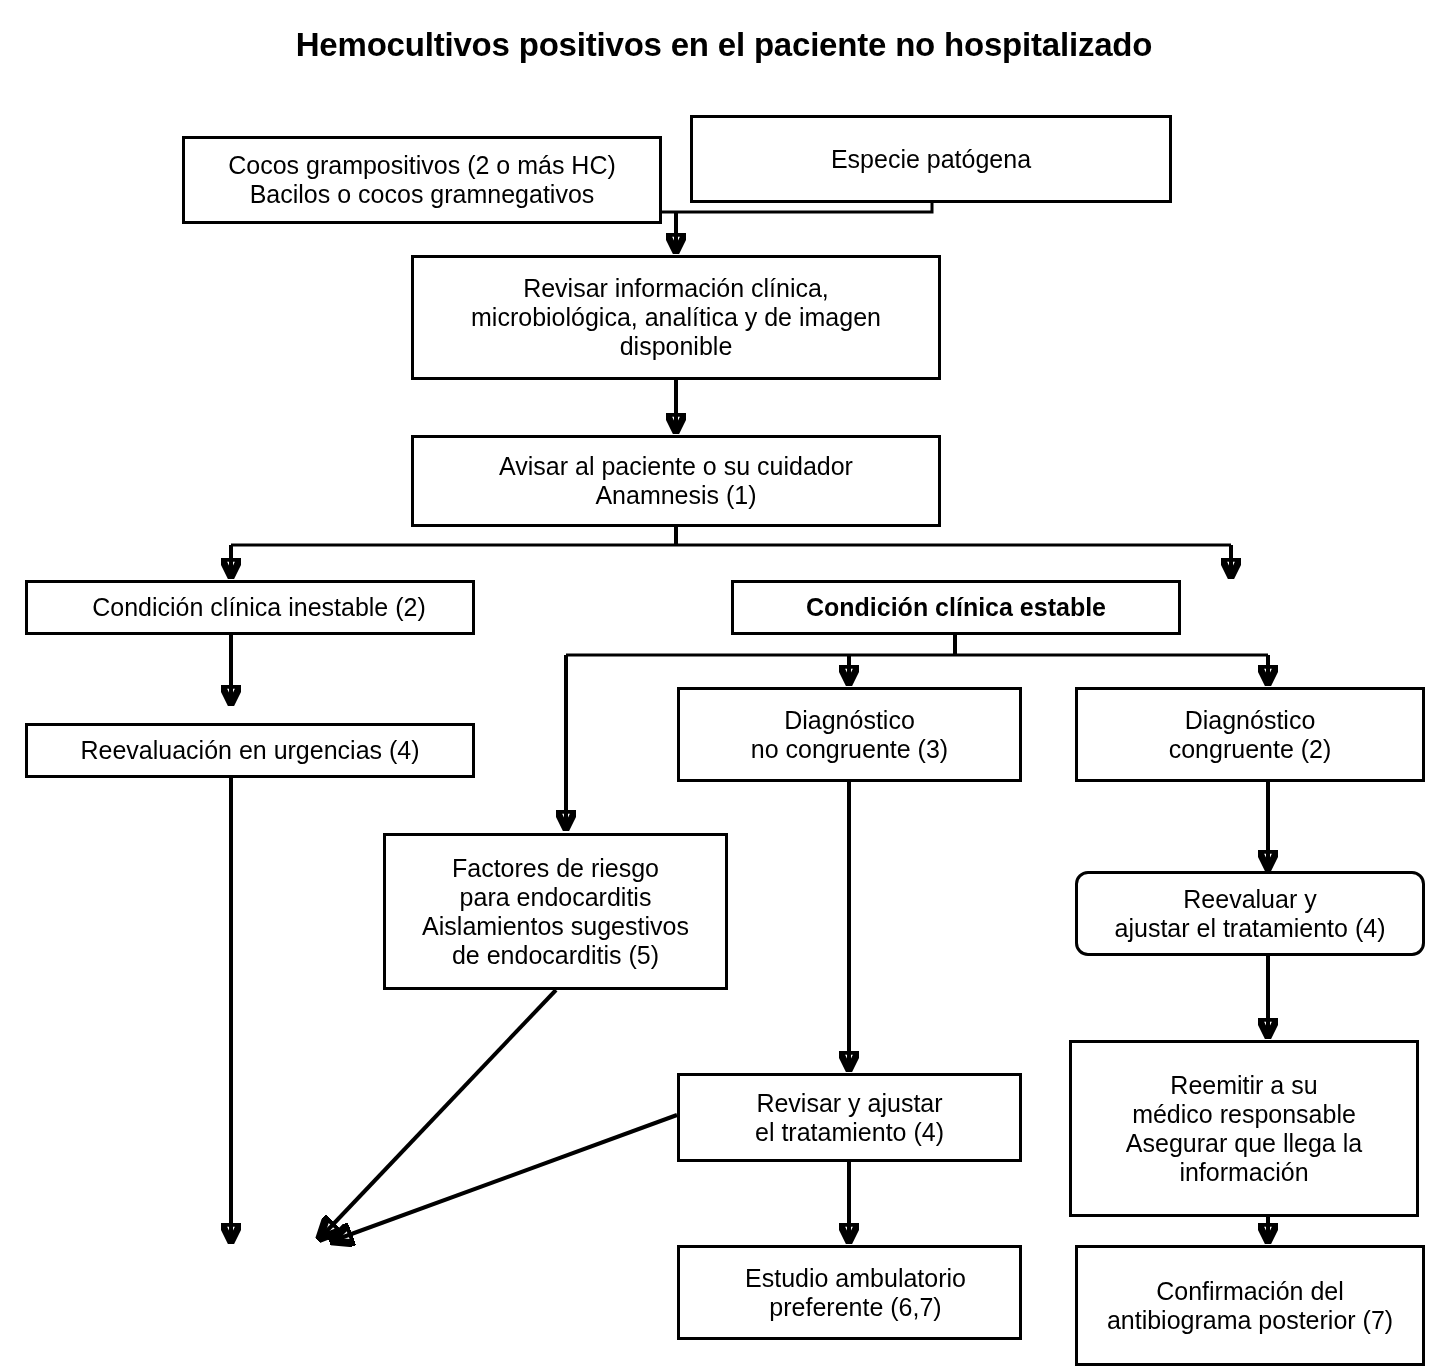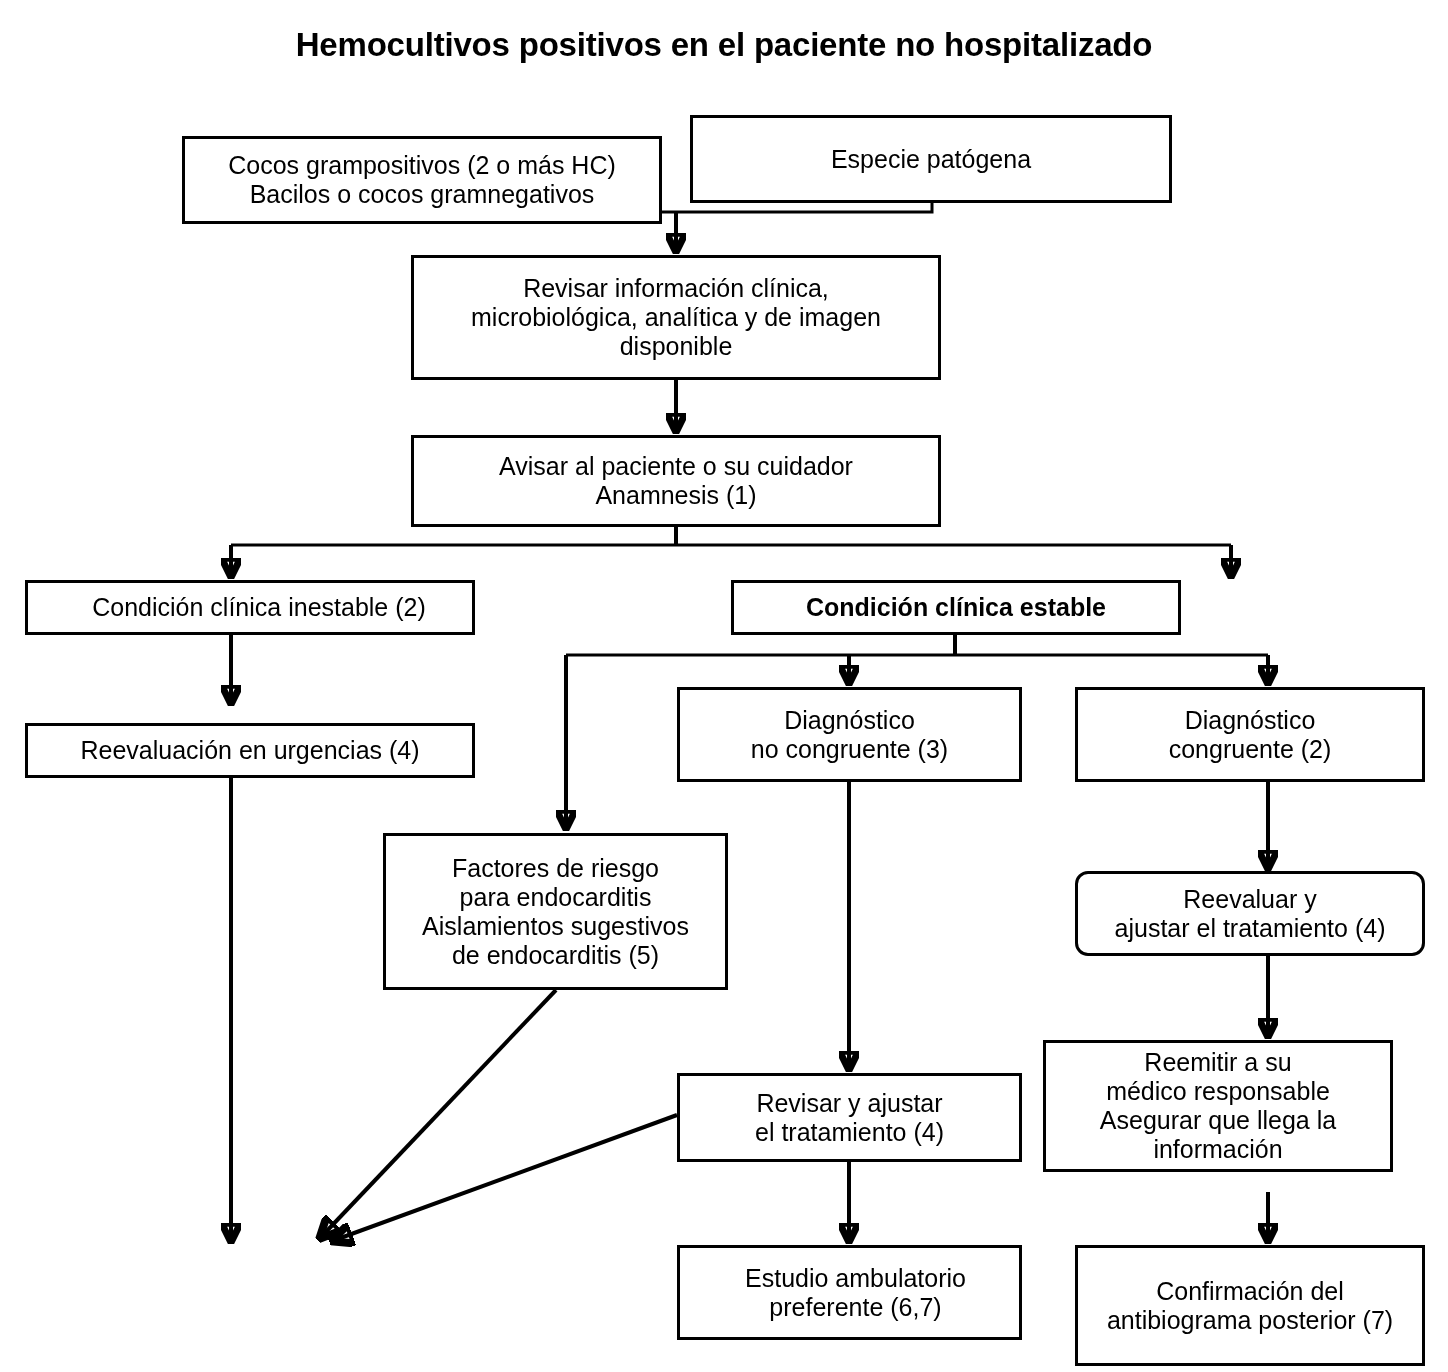--- a/index.html
+++ b/index.html
@@ -169,21 +169,21 @@
   <div class="node" style="left:1075px; top:871px; width:350px; height:85px;border-radius:13px;">
     <span class="line-wrap">Reevaluar y
 ajustar el tratamiento (4)</span>
   </div>
 
   <div class="node" style="left:677px; top:1073px; width:345px; height:89px;">
     <span class="line-wrap">Revisar y ajustar
 el tratamiento (4)</span>
   </div>
 
-  <div class="node" style="left:1043px; top:1040px; width:350px; height:132px;">
+  <div class="node" style="left:1069px; top:1040px; width:350px; height:177px;">
     <span class="line-wrap">Reemitir a su
 médico responsable
 Asegurar que llega la
 información</span>
   </div>
 
 
   <div class="node" style="left:677px; top:1245px; width:345px; height:95px;padding-left:18px;">
     <span class="line-wrap">Estudio ambulatorio
 preferente (6,7)</span>

